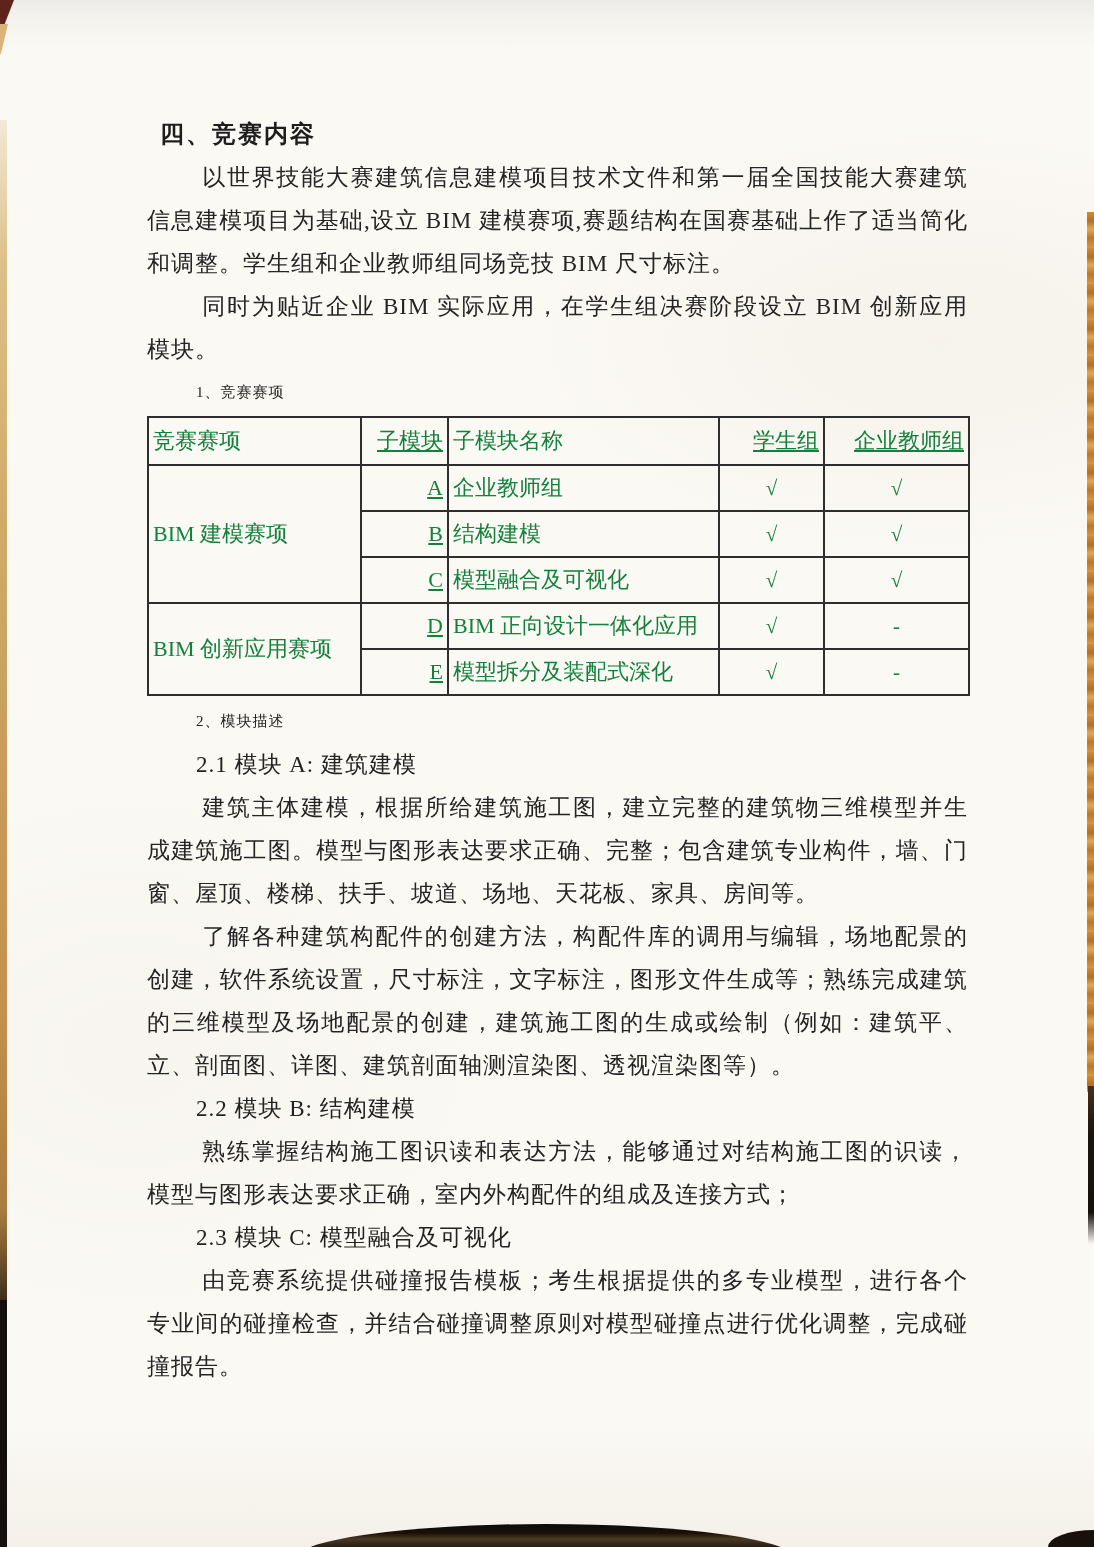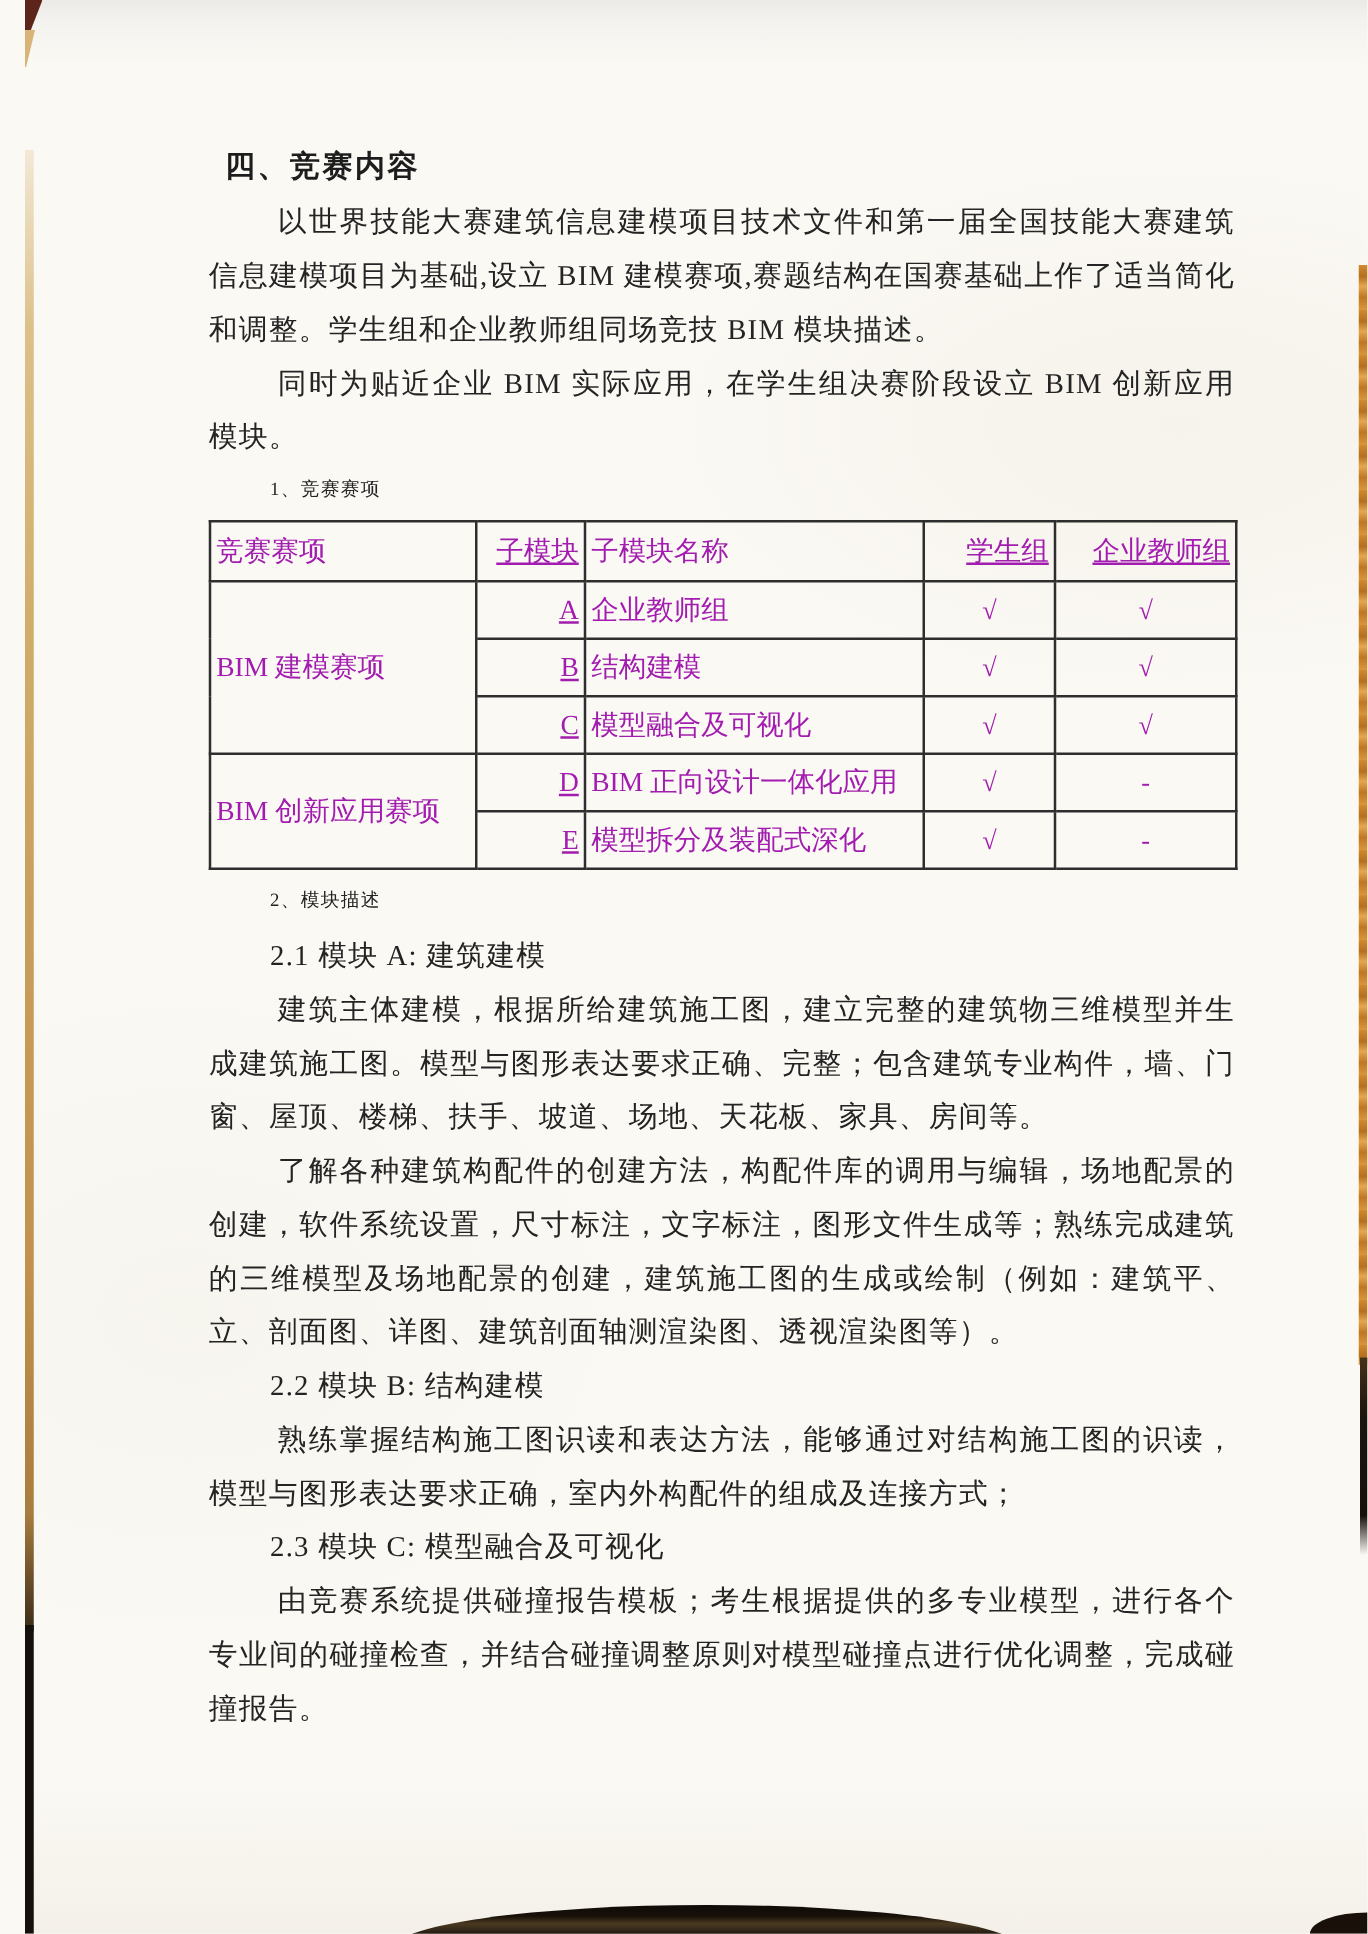--- a/index.html
+++ b/index.html
@@ -3,21 +3,21 @@
 <meta charset="utf-8">
 <style>
   html, body { margin: 0; padding: 0; }
   body {
     width: 1094px; height: 1547px;
     position: relative; overflow: hidden;
     background: #fbf9f4;
     font-family: "Liberation Serif", "DejaVu Serif", serif;
     color: #232323;
   }
-  .page { position: absolute; inset: 0; margin-left: 20px; }
+  .page { position: absolute; inset: 0; }
   
   .page::before {
     content: ""; position: absolute; inset: 0; pointer-events: none;
     background:
       linear-gradient(180deg, #eceae6 0px, #f4f2ee 16px, rgba(251,249,244,0) 52px),
       radial-gradient(ellipse 620px 320px at 86% 22%, rgba(242,237,229,0.55), rgba(242,237,229,0) 70%),
       radial-gradient(ellipse 560px 420px at 12% 68%, rgba(244,241,234,0.5), rgba(244,241,234,0) 70%),
       linear-gradient(180deg, rgba(251,249,244,0) 92%, rgba(238,233,224,0.55) 100%);
   }
 
@@ -53,21 +53,21 @@
   p.body {
     margin: 0; font-size: 23px; line-height: 43px;
     text-align: justify; letter-spacing: 1px; color:#242424;
   }
   p.indent { text-indent: 2.4em; }
   p.sub-label { margin:0; font-size: 15px; line-height: 43px; text-indent: 49px; letter-spacing: 1px; }
 
   table.comp {
     border-collapse: collapse; table-layout: fixed;
     width: 821px; margin: 2px 0 4px 0;
-    font-size: 22px; color:#a21caf;
+    font-size: 22px; color:#15803d;
   }
   table.comp th, table.comp td { border: 2px solid #2e2e2e; padding: 0 4px; }
   table.comp th { font-weight: normal; height: 46px; }
   table.comp td { height: 44px; }
   .col-event { width: 213px; } .col-code { width: 87px; } .col-name { width: 271px; }
   .col-student { width: 105px; } .col-teacher { width: 145px; }
   th.left, td.left { text-align: left; padding-left: 12px; }
   th.center, td.center { text-align: right; text-decoration: underline; }
   td.mark { text-align: center; font-size: 21px; }
 
@@ -84,21 +84,21 @@
   <div class="edge-left-dark"></div>
   <div class="edge-right"></div>
   <div class="edge-right-dark"></div>
   <div class="bottom-arc"></div>
   <div class="corner-br"></div>
 
   <div class="content">
 
     <h1 class="doc-title">四、竞赛内容</h1>
 
-    <p class="body indent">以世界技能大赛建筑信息建模项目技术文件和第一届全国技能大赛建筑信息建模项目为基础,设立 BIM 建模赛项,赛题结构在国赛基础上作了适当简化和调整。学生组和企业教师组同场竞技 BIM 模块描述。</p>
+    <p class="body indent">以世界技能大赛建筑信息建模项目技术文件和第一届全国技能大赛建筑信息建模项目为基础,设立 BIM 建模赛项,赛题结构在国赛基础上作了适当简化和调整。学生组和企业教师组同场竞技 BIM 尺寸标注。</p>
     <p class="body indent">同时为贴近企业 BIM 实际应用，在学生组决赛阶段设立 BIM 创新应用模块。</p>
 
     <p class="sub-label">1、竞赛赛项</p>
 
     <table class="comp">
       <colgroup>
         <col class="col-event">
           <col class="col-code">
           <col class="col-name">
           <col class="col-student">

